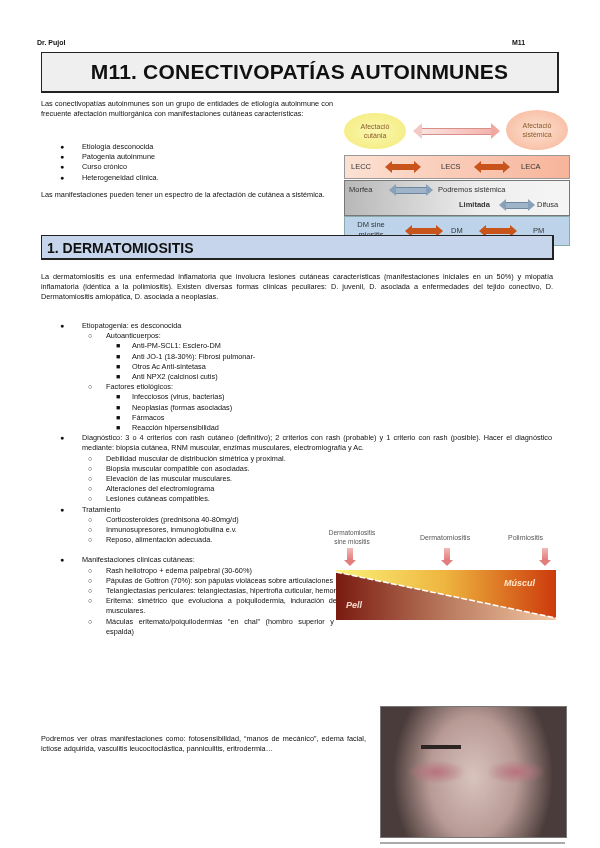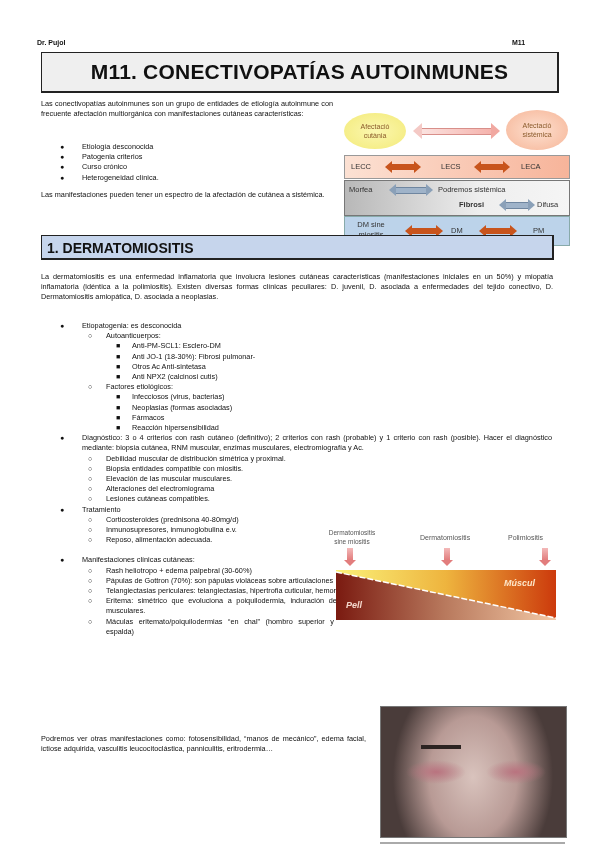--- a/index.html
+++ b/index.html
@@ -56,21 +56,21 @@
 <div class="abs hdr-right">M11</div>
 
 <div class="abs title-box">
   <span>M11. CONECTIVOPATÍAS AUTOINMUNES</span>
 </div>
 
 <div class="abs txt" style="left:41px; top:99px; width:292px;">Las conectivopatías autoinmunes son un grupo de entidades de etiología autoinmune con frecuente afectación multiorgánica con manifestaciones cutáneas características:</div>
 
 <div class="abs" style="left:60px; top:142px; width:270px;">
   <div class="lvl1" style="position:relative; padding-left:22px;"><span class="bul" style="left:0;">●</span><span>Etiología desconocida</span></div>
-  <div class="lvl1" style="position:relative; padding-left:22px;"><span class="bul" style="left:0;">●</span><span>Patogenia criterios</span></div>
+  <div class="lvl1" style="position:relative; padding-left:22px;"><span class="bul" style="left:0;">●</span><span>Patogenia autoinmune</span></div>
   <div class="lvl1" style="position:relative; padding-left:22px;"><span class="bul" style="left:0;">●</span><span>Curso crónico</span></div>
   <div class="lvl1" style="position:relative; padding-left:22px;"><span class="bul" style="left:0;">●</span><span>Heterogeneidad clínica.</span></div>
 </div>
 
 <div class="abs txt" style="left:41px; top:190px; width:292px;">Las manifestaciones pueden tener un espectro de la afectación de cutánea a sistémica.</div>
 
 <div class="abs" style="left:340px; top:108px; width:230px; height:138px;">
   <div class="abs oval" style="left:4px; top:5px; width:62px; height:36px; background:radial-gradient(#fbf7b0,#f3ea78);">
       <span style="width:40px;">Afectació cutània</span>
     </div>
@@ -86,21 +86,21 @@
     <div class="arrow-orange" style="left:46px; top:8px; width:24px;"></div>
     <span class="abs" style="left:96px; top:6px;">LECS</span>
     <div class="arrow-orange" style="left:135px; top:8px; width:24px;"></div>
     <span class="abs" style="left:176px; top:6px;">LECA</span>
   </div>
 
   <div class="abs band" style="left:4px; top:72px; width:224px; height:34px; background:linear-gradient(90deg,#b8b8b8,#eeeeee 60%,#f5f5f5); border:1px solid #777;">
     <span class="abs" style="left:4px; top:4px;">Morfea</span>
     <div class="arrow-blue" style="left:50px; top:6px; width:30px;"></div>
     <span class="abs" style="left:93px; top:4px;">Podremos sistèmica</span>
-    <span class="abs" style="left:114px; top:19px; font-weight:bold;">Fibrosi</span>
+    <span class="abs" style="left:114px; top:19px; font-weight:bold;">Limitada</span>
     <div class="arrow-blue" style="left:160px; top:21px; width:22px;"></div>
     <span class="abs" style="left:192px; top:19px;">Difusa</span>
   </div>
 
   <div class="abs band" style="left:4px; top:108px; width:224px; height:28px; background:#bcd3ea; border:1px solid #8aa;">
     <span class="abs" style="left:8px; top:3px; width:36px; text-align:center; line-height:10px;">DM sine miositis</span>
     <div class="arrow-orange" style="left:66px; top:11px; width:26px;"></div>
     <span class="abs" style="left:106px; top:9px;">DM</span>
     <div class="arrow-orange" style="left:140px; top:11px; width:26px;"></div>
     <span class="abs" style="left:188px; top:9px;">PM</span>
@@ -122,21 +122,21 @@
   <div class="lvl3" style="position:relative; padding-left:72px;"><span class="bul" style="left:56px;">■</span><span>Otros Ac Anti-sintetasa</span></div>
   <div class="lvl3" style="position:relative; padding-left:72px;"><span class="bul" style="left:56px;">■</span><span>Anti NPX2 (calcinosi cutis)</span></div>
   <div class="lvl2" style="position:relative; padding-left:46px;"><span class="bul" style="left:28px;">○</span><span>Factores etiológicos:</span></div>
   <div class="lvl3" style="position:relative; padding-left:72px;"><span class="bul" style="left:56px;">■</span><span>Infecciosos (virus, bacterias)</span></div>
   <div class="lvl3" style="position:relative; padding-left:72px;"><span class="bul" style="left:56px;">■</span><span>Neoplasias (formas asociadas)</span></div>
   <div class="lvl3" style="position:relative; padding-left:72px;"><span class="bul" style="left:56px;">■</span><span>Fármacos</span></div>
   <div class="lvl3" style="position:relative; padding-left:72px;"><span class="bul" style="left:56px;">■</span><span>Reacción hipersensibilidad</span></div>
 
   <div class="lvl1" style="position:relative; padding-left:22px; text-align:justify; width:470px;"><span class="bul" style="left:0;">●</span><span>Diagnóstico: 3 o 4 criterios con rash cutáneo (definitivo); 2 criterios con rash (probable) y 1 criterio con rash (posible). Hacer el diagnóstico mediante: biopsia cutánea, RNM muscular, enzimas musculares, electromiografía y Ac.</span></div>
   <div class="lvl2" style="position:relative; padding-left:46px;"><span class="bul" style="left:28px;">○</span><span>Debilidad muscular de distribución simétrica y proximal.</span></div>
-  <div class="lvl2" style="position:relative; padding-left:46px;"><span class="bul" style="left:28px;">○</span><span>Biopsia entidades compatible con miositis.</span></div>
+  <div class="lvl2" style="position:relative; padding-left:46px;"><span class="bul" style="left:28px;">○</span><span>Biopsia muscular compatible con asociadas.</span></div>
   <div class="lvl2" style="position:relative; padding-left:46px;"><span class="bul" style="left:28px;">○</span><span>Elevación de las muscular musculares.</span></div>
   <div class="lvl2" style="position:relative; padding-left:46px;"><span class="bul" style="left:28px;">○</span><span>Alteraciones del electromiograma</span></div>
   <div class="lvl2" style="position:relative; padding-left:46px;"><span class="bul" style="left:28px;">○</span><span>Lesiones cutáneas compatibles.</span></div>
 
   <div class="lvl1" style="position:relative; padding-left:22px;"><span class="bul" style="left:0;">●</span><span>Tratamiento</span></div>
   <div class="lvl2" style="position:relative; padding-left:46px;"><span class="bul" style="left:28px;">○</span><span>Corticosteroides (prednisona 40-80mg/d)</span></div>
   <div class="lvl2" style="position:relative; padding-left:46px;"><span class="bul" style="left:28px;">○</span><span>Inmunosupresores, inmunoglobulina e.v.</span></div>
   <div class="lvl2" style="position:relative; padding-left:46px;"><span class="bul" style="left:28px;">○</span><span>Reposo, alimentación adecuada.</span></div>
 
   <div style="height:10px;"></div>

